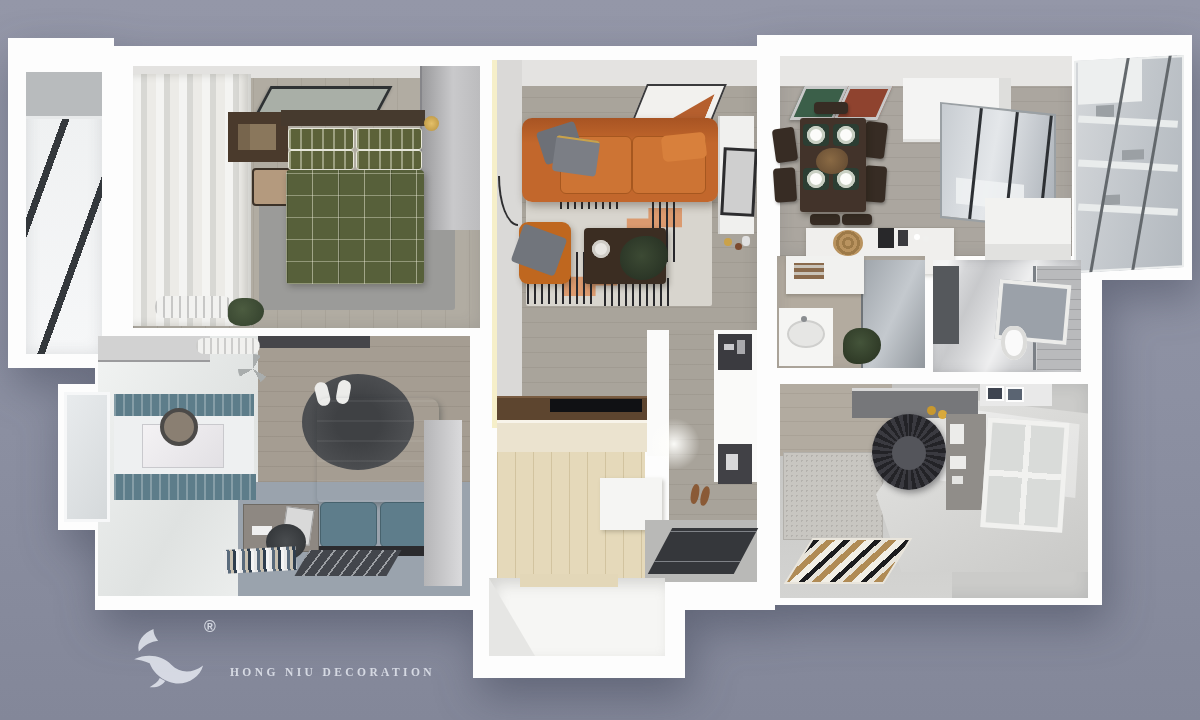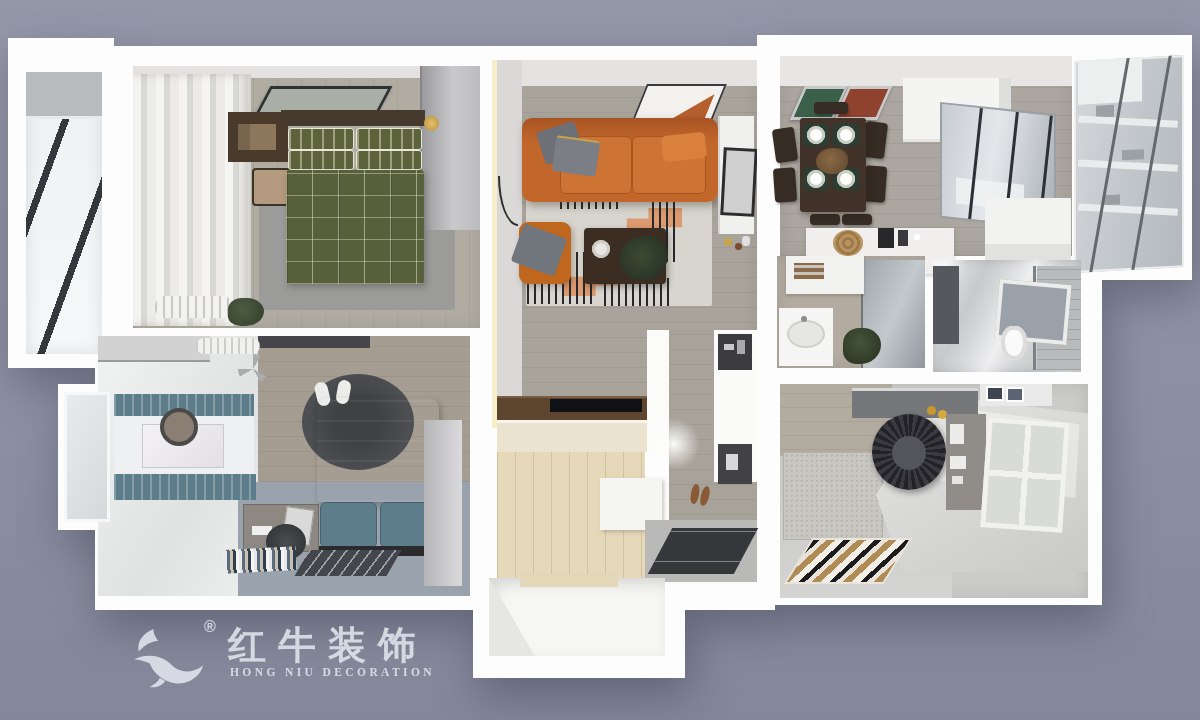--- a/index.html
+++ b/index.html
@@ -524,16 +524,15 @@
     </div>
   </div>
 
   <div class="abs wm">
     <svg class="abs wm-icon" viewBox="0 0 100 80">
       <path fill="rgba(232,235,243,0.82)" d="M30 4 C17 9 8 20 11 33 C19 24 27 20 36 19 C31 13 30 8 30 4 Z"></path>
       <path fill="rgba(232,235,243,0.82)" d="M5 43 C22 35 41 38 53 50 C64 61 79 62 94 51 C89 69 68 79 50 72 C37 67 29 58 25 48 C18 45 11 44 5 43 Z"></path>
       <path fill="rgba(232,235,243,0.82)" d="M45 71 C41 77 34 80 25 79 C31 75 36 72 38 67 Z"></path>
     </svg>
     <span class="abs wm-reg">®</span>
-    <span class="abs wm-cn">红牛装饰</span>
     <span class="abs wm-en">HONG NIU DECORATION</span>
   </div>
 </div>
 
 </body></html>

